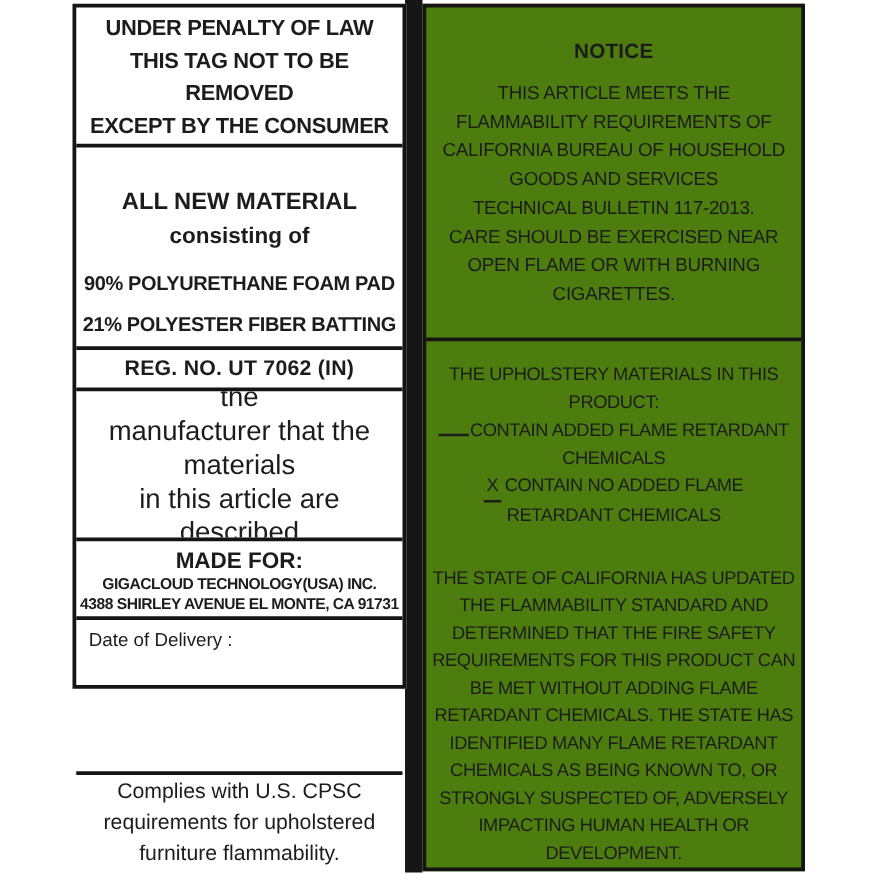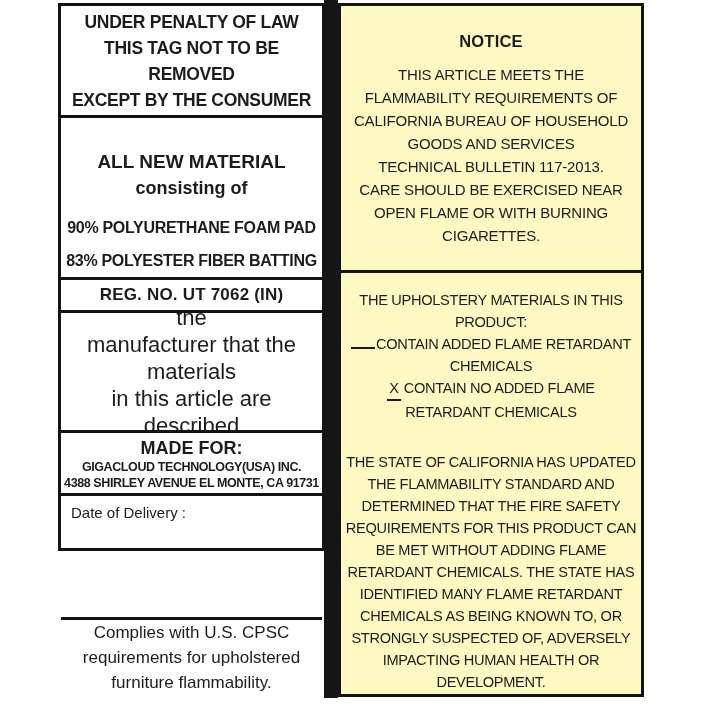--- a/index.html
+++ b/index.html
@@ -28,21 +28,21 @@
     background: #ffffff;
   }
   .right-box {
     position: absolute;
     left: 338px; top: 3px;
     width: 306px; height: 694px;
     border: 3px solid #141414;
     box-sizing: border-box;
     display: flex;
     flex-direction: column;
-    background: #fef9c3;
+    background: #4d7c0f;
   }
   .center-bar {
     position: absolute;
     left: 324px; top: 0;
     width: 14px; height: 698px;
     background: #161616;
   }
   
   .sec {
     box-sizing: border-box;
@@ -170,21 +170,21 @@
     <div class="sec sec-penalty">
       <div class="ln">UNDER PENALTY OF LAW</div>
       <div class="ln">THIS TAG NOT TO BE REMOVED</div>
       <div class="ln">EXCEPT BY THE CONSUMER</div>
     </div>
 
     <div class="sec sec-material">
       <div class="title">ALL NEW MATERIAL</div>
       <div class="subtitle">consisting of</div>
       <div class="component">90% POLYURETHANE FOAM PAD</div>
-      <div class="component">83% POLYESTER FIBER BATTING</div>
+      <div class="component">21% POLYESTER FIBER BATTING</div>
     </div>
 
     <div class="sec sec-reg">
       <div class="ln">REG. NO. UT  7062  (IN)</div>
     </div>
 
     <div class="sec sec-cert">
       <div class="ln">Certification is made by the</div>
       <div class="ln">manufacturer that the materials</div>
       <div class="ln">in this article are described</div>

